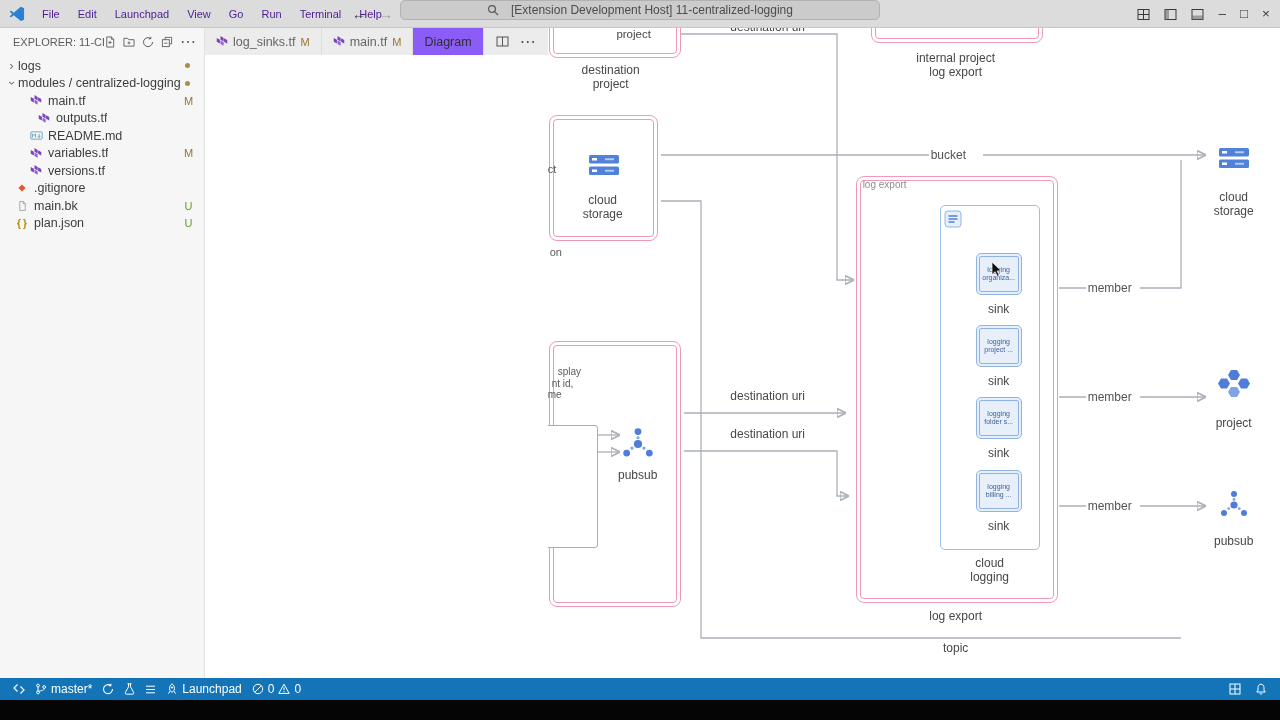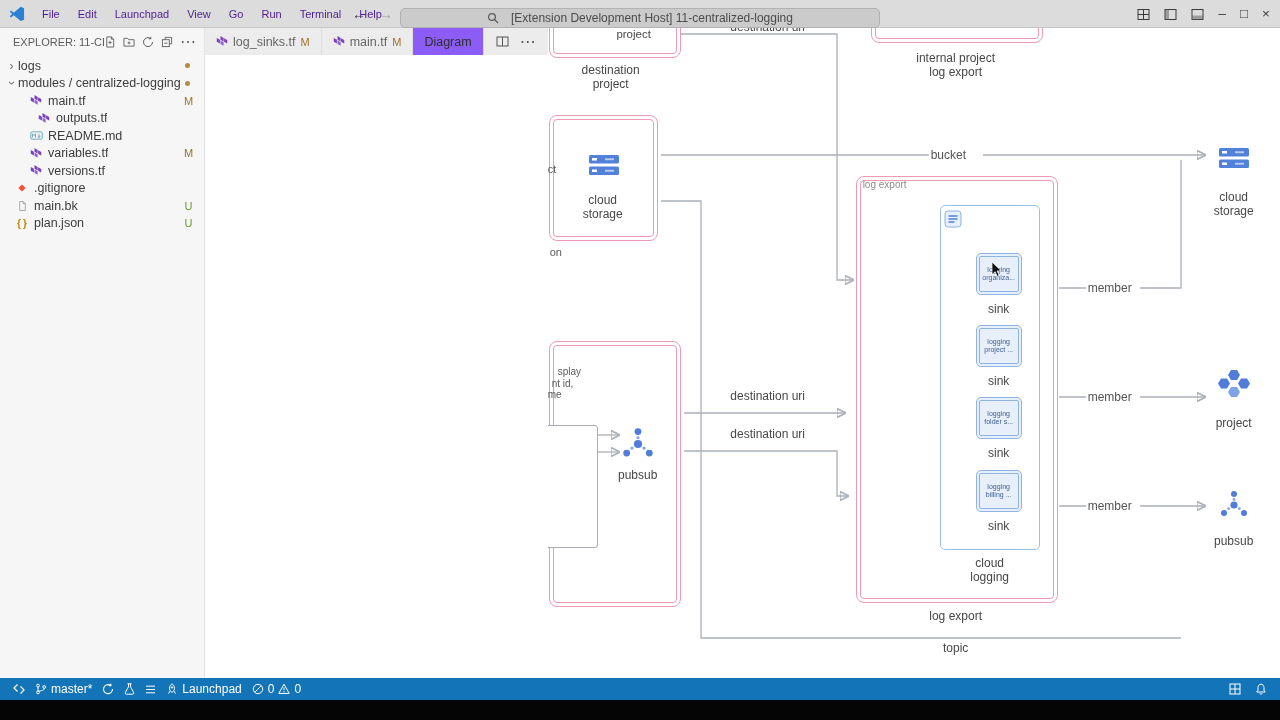--- a/index.html
+++ b/index.html
@@ -6,21 +6,21 @@
 html,body{width:1280px;height:720px;overflow:hidden}
 body{background:#000;font-family:"Liberation Sans",sans-serif;-webkit-font-smoothing:antialiased}
 .window{height:700px;display:flex;flex-direction:column;background:#fff}
 
 .titlebar{height:28px;flex:none;background:#dcdcdc;border-bottom:1px solid #c6c6c6;display:flex;align-items:center;position:relative}
 .logo{margin-left:9px;display:flex;align-items:center}
 .menu{display:flex;align-items:center;margin-left:8px}
 .menu-item{font-size:11px;color:#4c1d95;padding:3px 9px;border-radius:4px;cursor:default}
 .nav-arrows{position:absolute;left:352px;top:0;height:28px;display:flex;align-items:center;gap:13px;font-size:14px}
 .nav-back{color:#3a3a3a}.nav-fwd{color:#9d9d9d}
-.cc{position:absolute;left:50%;transform:translateX(-50%);top:8px;width:480px;height:20px;background:#cbcbcb;border:1px solid #b2b2b2;border-radius:5px;display:flex;align-items:center;justify-content:center;gap:12px;font-size:12px;color:#4c4c4c;white-space:nowrap}
+.cc{position:absolute;left:50%;transform:translateX(-50%);top:0;width:480px;height:20px;background:#cbcbcb;border:1px solid #b2b2b2;border-radius:5px;display:flex;align-items:center;justify-content:center;gap:12px;font-size:12px;color:#4c4c4c;white-space:nowrap}
 .win-icons{position:absolute;right:10px;top:0;height:28px;display:flex;align-items:center;gap:14px}
 .win-icons .glyph{font-size:13.5px;color:#3a3a3a;line-height:1}
 
 .main{flex:1;display:flex;min-height:0}
 .sidebar{width:205px;flex:none;background:#f6f6f6;border-right:1px solid #e2e2e2;display:flex;flex-direction:column}
 .sb-head{height:27px;flex:none;display:flex;align-items:center;padding:0 8px 0 13px}
 .sb-title{font-size:11px;color:#5c5c5c;white-space:nowrap;overflow:hidden}
 .sb-tools{margin-left:auto;display:flex;gap:7px;align-items:center;color:#616161}
 .tree{padding-top:2px;font-size:12.5px;color:#3c3c3c}
 .trow{height:17.5px;display:flex;align-items:center;padding-right:8px;cursor:default;white-space:nowrap}

